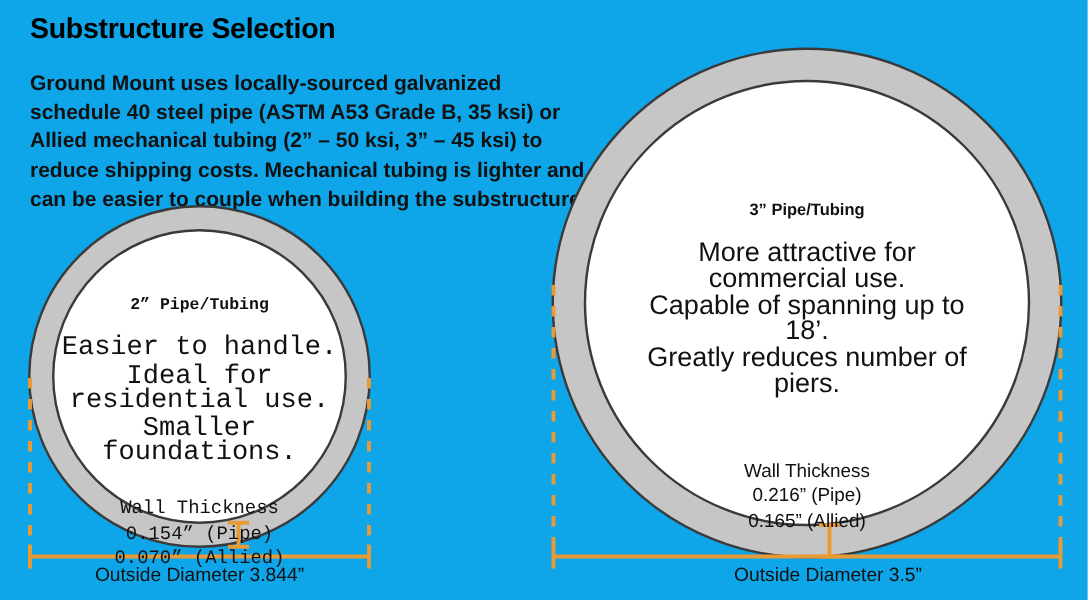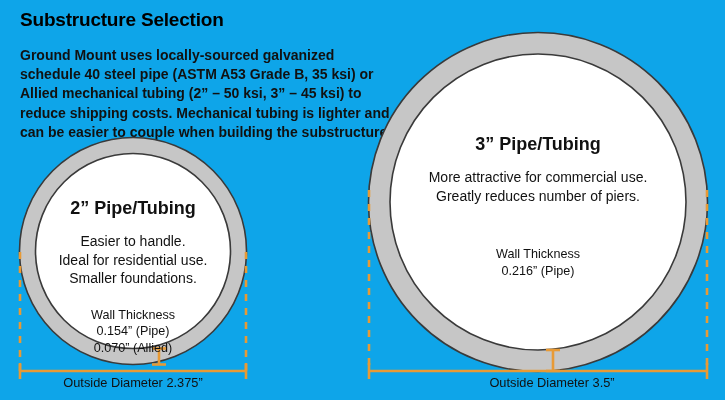--- a/index.html
+++ b/index.html
@@ -52,39 +52,40 @@
   }
 
   
   .ring-text {
     position: absolute;
     text-align: center;
     color: #111111;
   }
   .ring-title {
     font-weight: bold;
-    font-size: 18px;
+    font-size: 11px;
     margin: 0 0 14px 0;
     white-space: nowrap;
   }
   .ring-desc {
-    font-size: 14px;
+    font-size: 18px;
     line-height: 16.6px;
     margin: 2px;
   }
   .ring-wall {
     font-size: 12.6px;
     line-height: 16.6px;
     margin: 0;
   }
 
   #text-2in {
     left: 33px;
     top: 198px;
     width: 200px;
+    font-family: Liberation Mono, monospace;
   }
   #text-2in .wall-gap { height: 18px; }
 
   #text-3in {
     left: 418px;
     top: 134px;
     width: 240px;
   }
   #text-3in .wall-gap { height: 40px; }
 
@@ -163,23 +164,25 @@
     <p class="ring-desc">Smaller foundations.</p>
     <div class="wall-gap"></div>
     <p class="ring-wall">Wall Thickness</p>
     <p class="ring-wall">0.154” (Pipe)</p>
     <p class="ring-wall">0.070” (Allied)</p>
   </div>
 
   <div class="ring-text" id="text-3in">
     <p class="ring-title">3” Pipe/Tubing</p>
     <p class="ring-desc">More attractive for commercial use.</p>
+    <p class="ring-desc">Capable of spanning up to 18’.</p>
     <p class="ring-desc">Greatly reduces number of piers.</p>
     <div class="wall-gap"></div>
     <p class="ring-wall">Wall Thickness</p>
     <p class="ring-wall">0.216” (Pipe)</p>
+    <p class="ring-wall">0.165” (Allied)</p>
   </div>
 
-  <div class="dim-caption" id="caption-2in">Outside Diameter 2.375”</div>
+  <div class="dim-caption" id="caption-2in">Outside Diameter 3.844”</div>
 
   <div class="dim-caption" id="caption-3in">Outside Diameter 3.5”</div>
 
 </div>
 
 </body></html>

